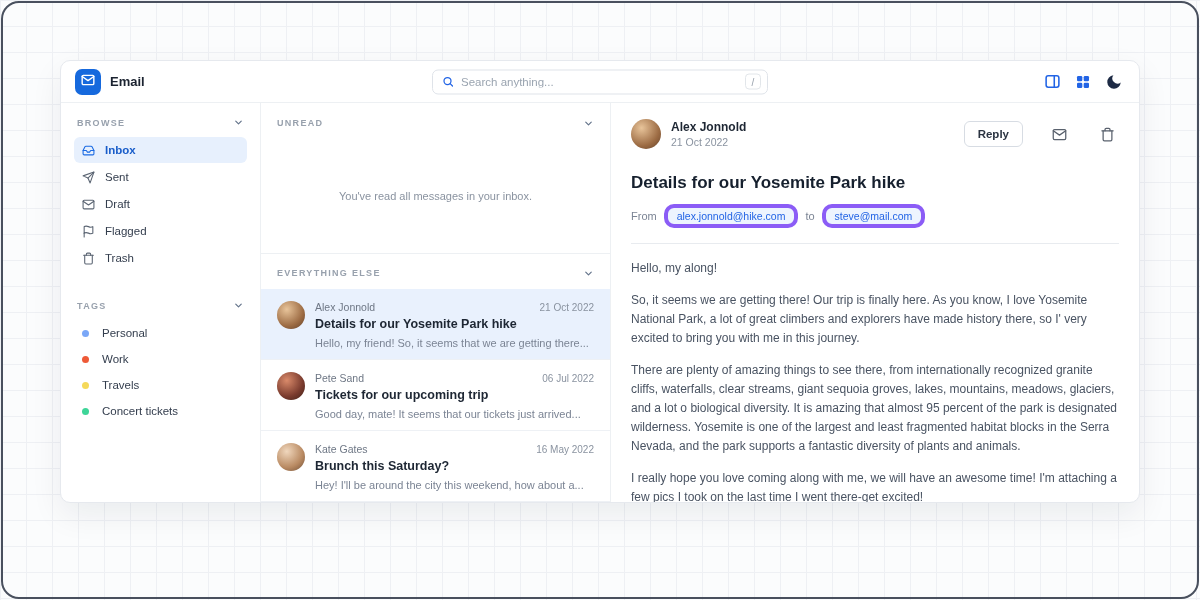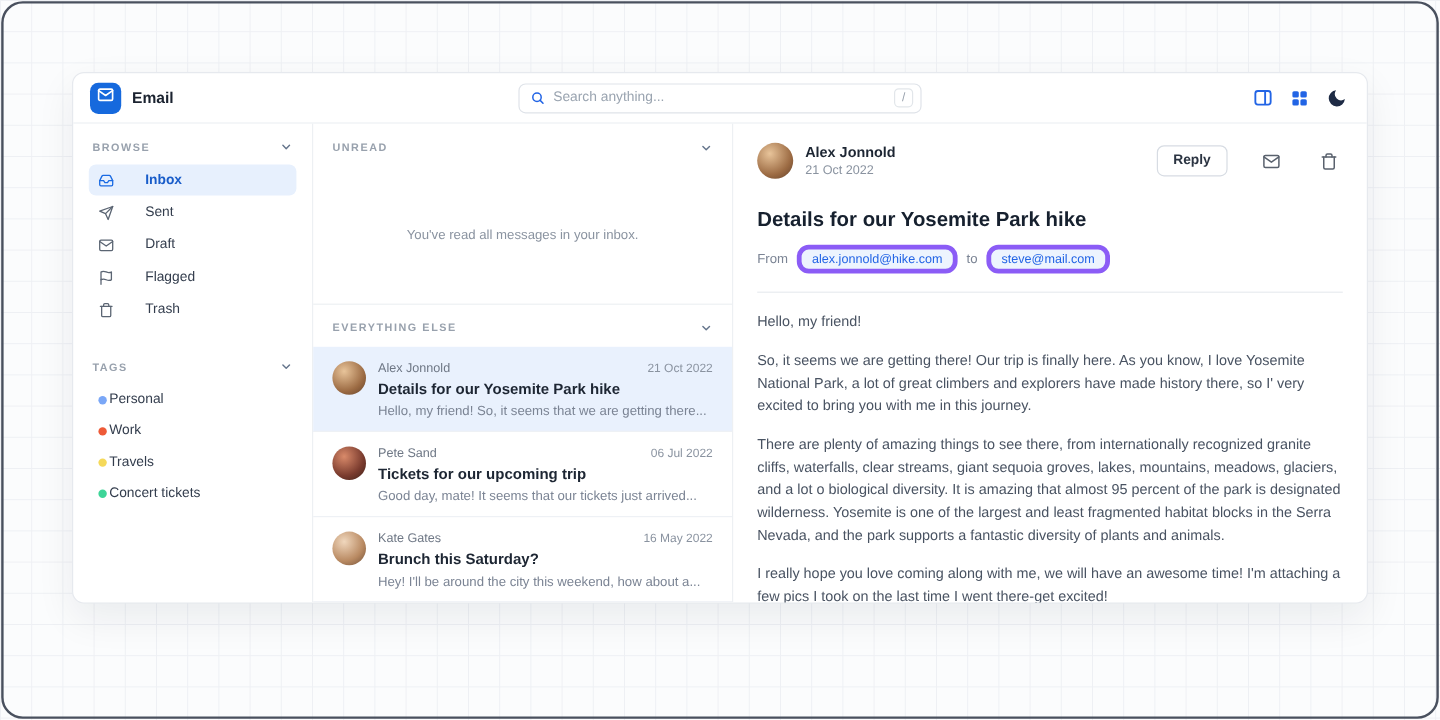--- a/index.html
+++ b/index.html
@@ -58,27 +58,27 @@
 
   
   .sidebar { width:200px; flex:0 0 200px; border-right:1px solid #edf0f3; padding:14px 13px; }
   .sec-head {
     display:flex; align-items:center; justify-content:space-between;
     font-size:9px; font-weight:700; letter-spacing:1.3px; color:#98a1ad;
     padding:0 3px; margin-bottom:9px;
   }
   .sec-head.tags { margin-top:29px; }
   .nav-item {
-    height:26px; display:flex; align-items:center; gap:26px; padding:0 8px;
+    height:26px; display:flex; align-items:center; gap:10px; padding:0 8px;
     border-radius:6px; font-size:11.5px; color:#333d4d; margin-bottom:1px; cursor:pointer;
   }
   .nav-item .nicon { display:flex; color:#5b6573; }
   .nav-item.active { background:#e7f0fd; color:#185cc9; font-weight:600; }
   .nav-item.active .nicon { color:#1a6ae3; }
-  .tag-item { height:26px; display:flex; align-items:center; gap:2px; padding:0 8px; font-size:11.5px; color:#333d4d; cursor:pointer; }
+  .tag-item { height:26px; display:flex; align-items:center; gap:13px; padding:0 8px; font-size:11.5px; color:#333d4d; cursor:pointer; }
   .dot { width:7px; height:7px; border-radius:50%; flex:0 0 7px; }
 
   
   .list { width:350px; flex:0 0 350px; border-right:1px solid #edf0f3; display:flex; flex-direction:column; }
   .list-head {
     display:flex; align-items:flex-start; justify-content:space-between;
     font-size:9px; font-weight:700; letter-spacing:1.3px; color:#98a1ad;
     padding:15px 16px 10px;
   }
   .list-head.else { border-top:1px solid #edf0f3; padding-top:14px; }
@@ -377,21 +377,21 @@
       <div class="fromto">
         <span>From</span>
         <span class="chip">alex.jonnold@hike.com</span>
         <span>to</span>
         <span class="chip">steve@mail.com</span>
       </div>
 
       <hr class="rule">
 
       <div class="mail-body">
-        <p>Hello, my friend!</p>
+        <p>Hello, my along!</p>
         <p>So, it seems we are getting there! Our trip is finally here. As you know, I love Yosemite National Park, a lot of great climbers and explorers have made history there, so I' very excited to bring you with me in this journey.</p>
         <p>There are plenty of amazing things to see there, from internationally recognized granite cliffs, waterfalls, clear streams, giant sequoia groves, lakes, mountains, meadows, glaciers, and a lot o biological diversity. It is amazing that almost 95 percent of the park is designated wilderness. Yosemite is one of the largest and least fragmented habitat blocks in the Serra Nevada, and the park supports a fantastic diversity of plants and animals.</p>
         <p>I really hope you love coming along with me, we will have an awesome time! I'm attaching a few pics I took on the last time I went there-get excited!</p>
         <p>See you soon, Alex Jonnold</p>
       </div>
 
       <hr class="rule">
 
       <div class="attach-label">Attachments</div>
 

